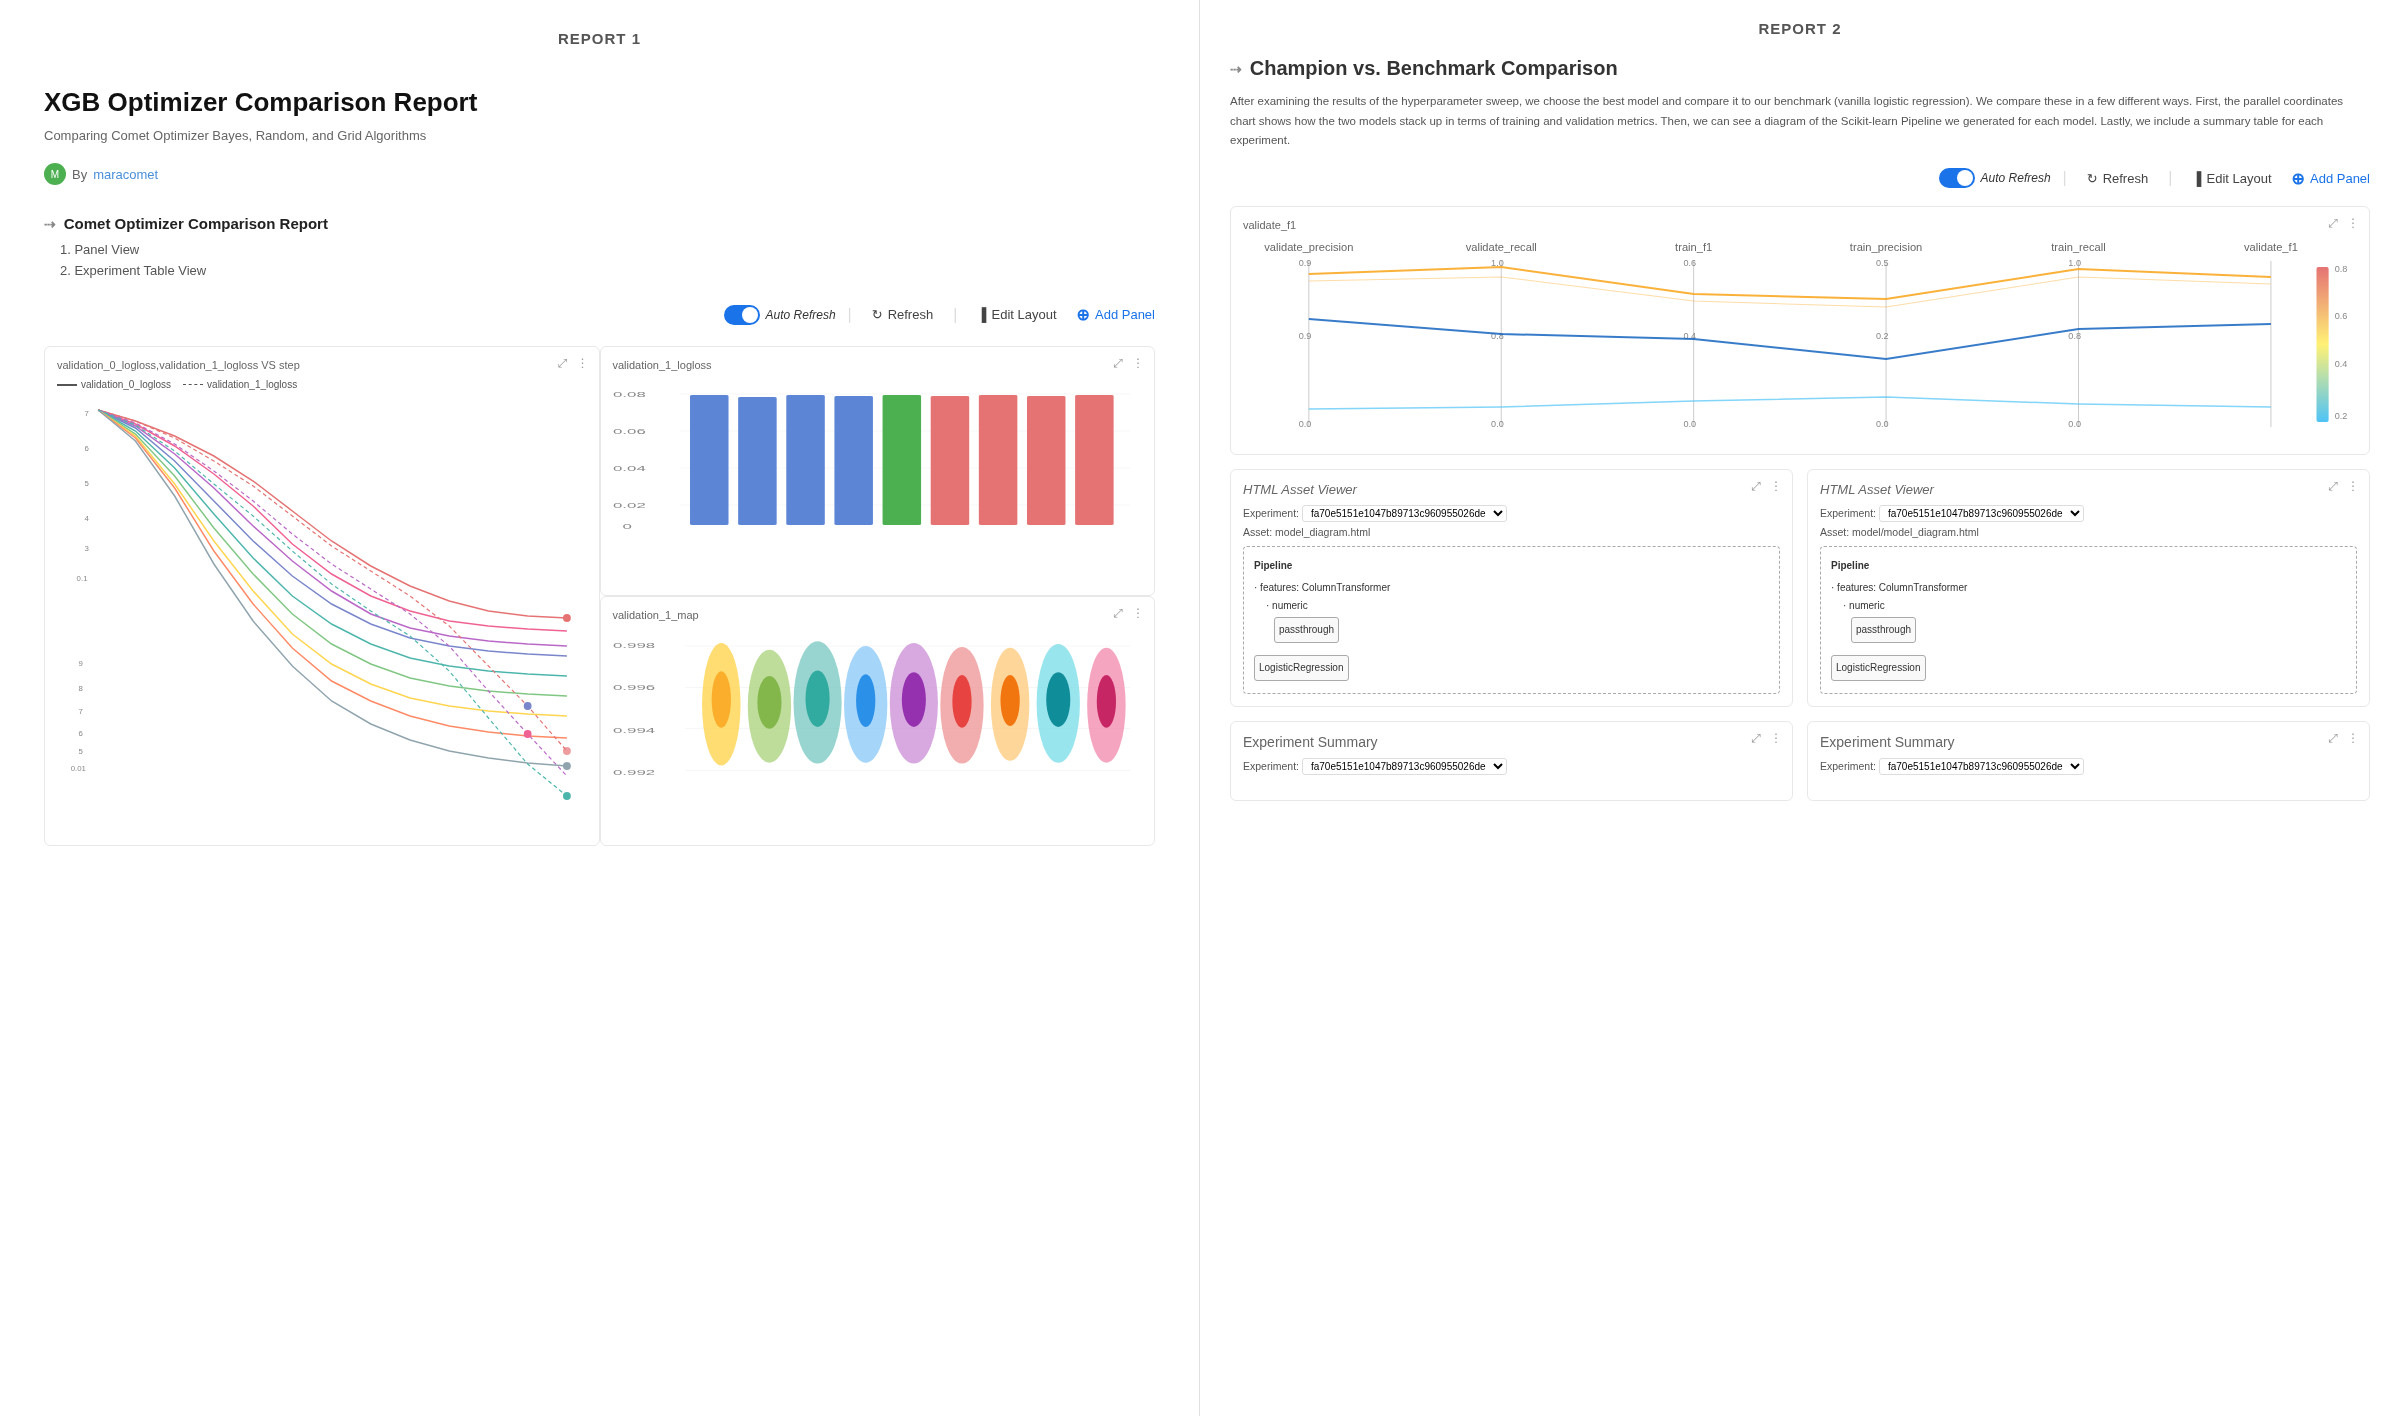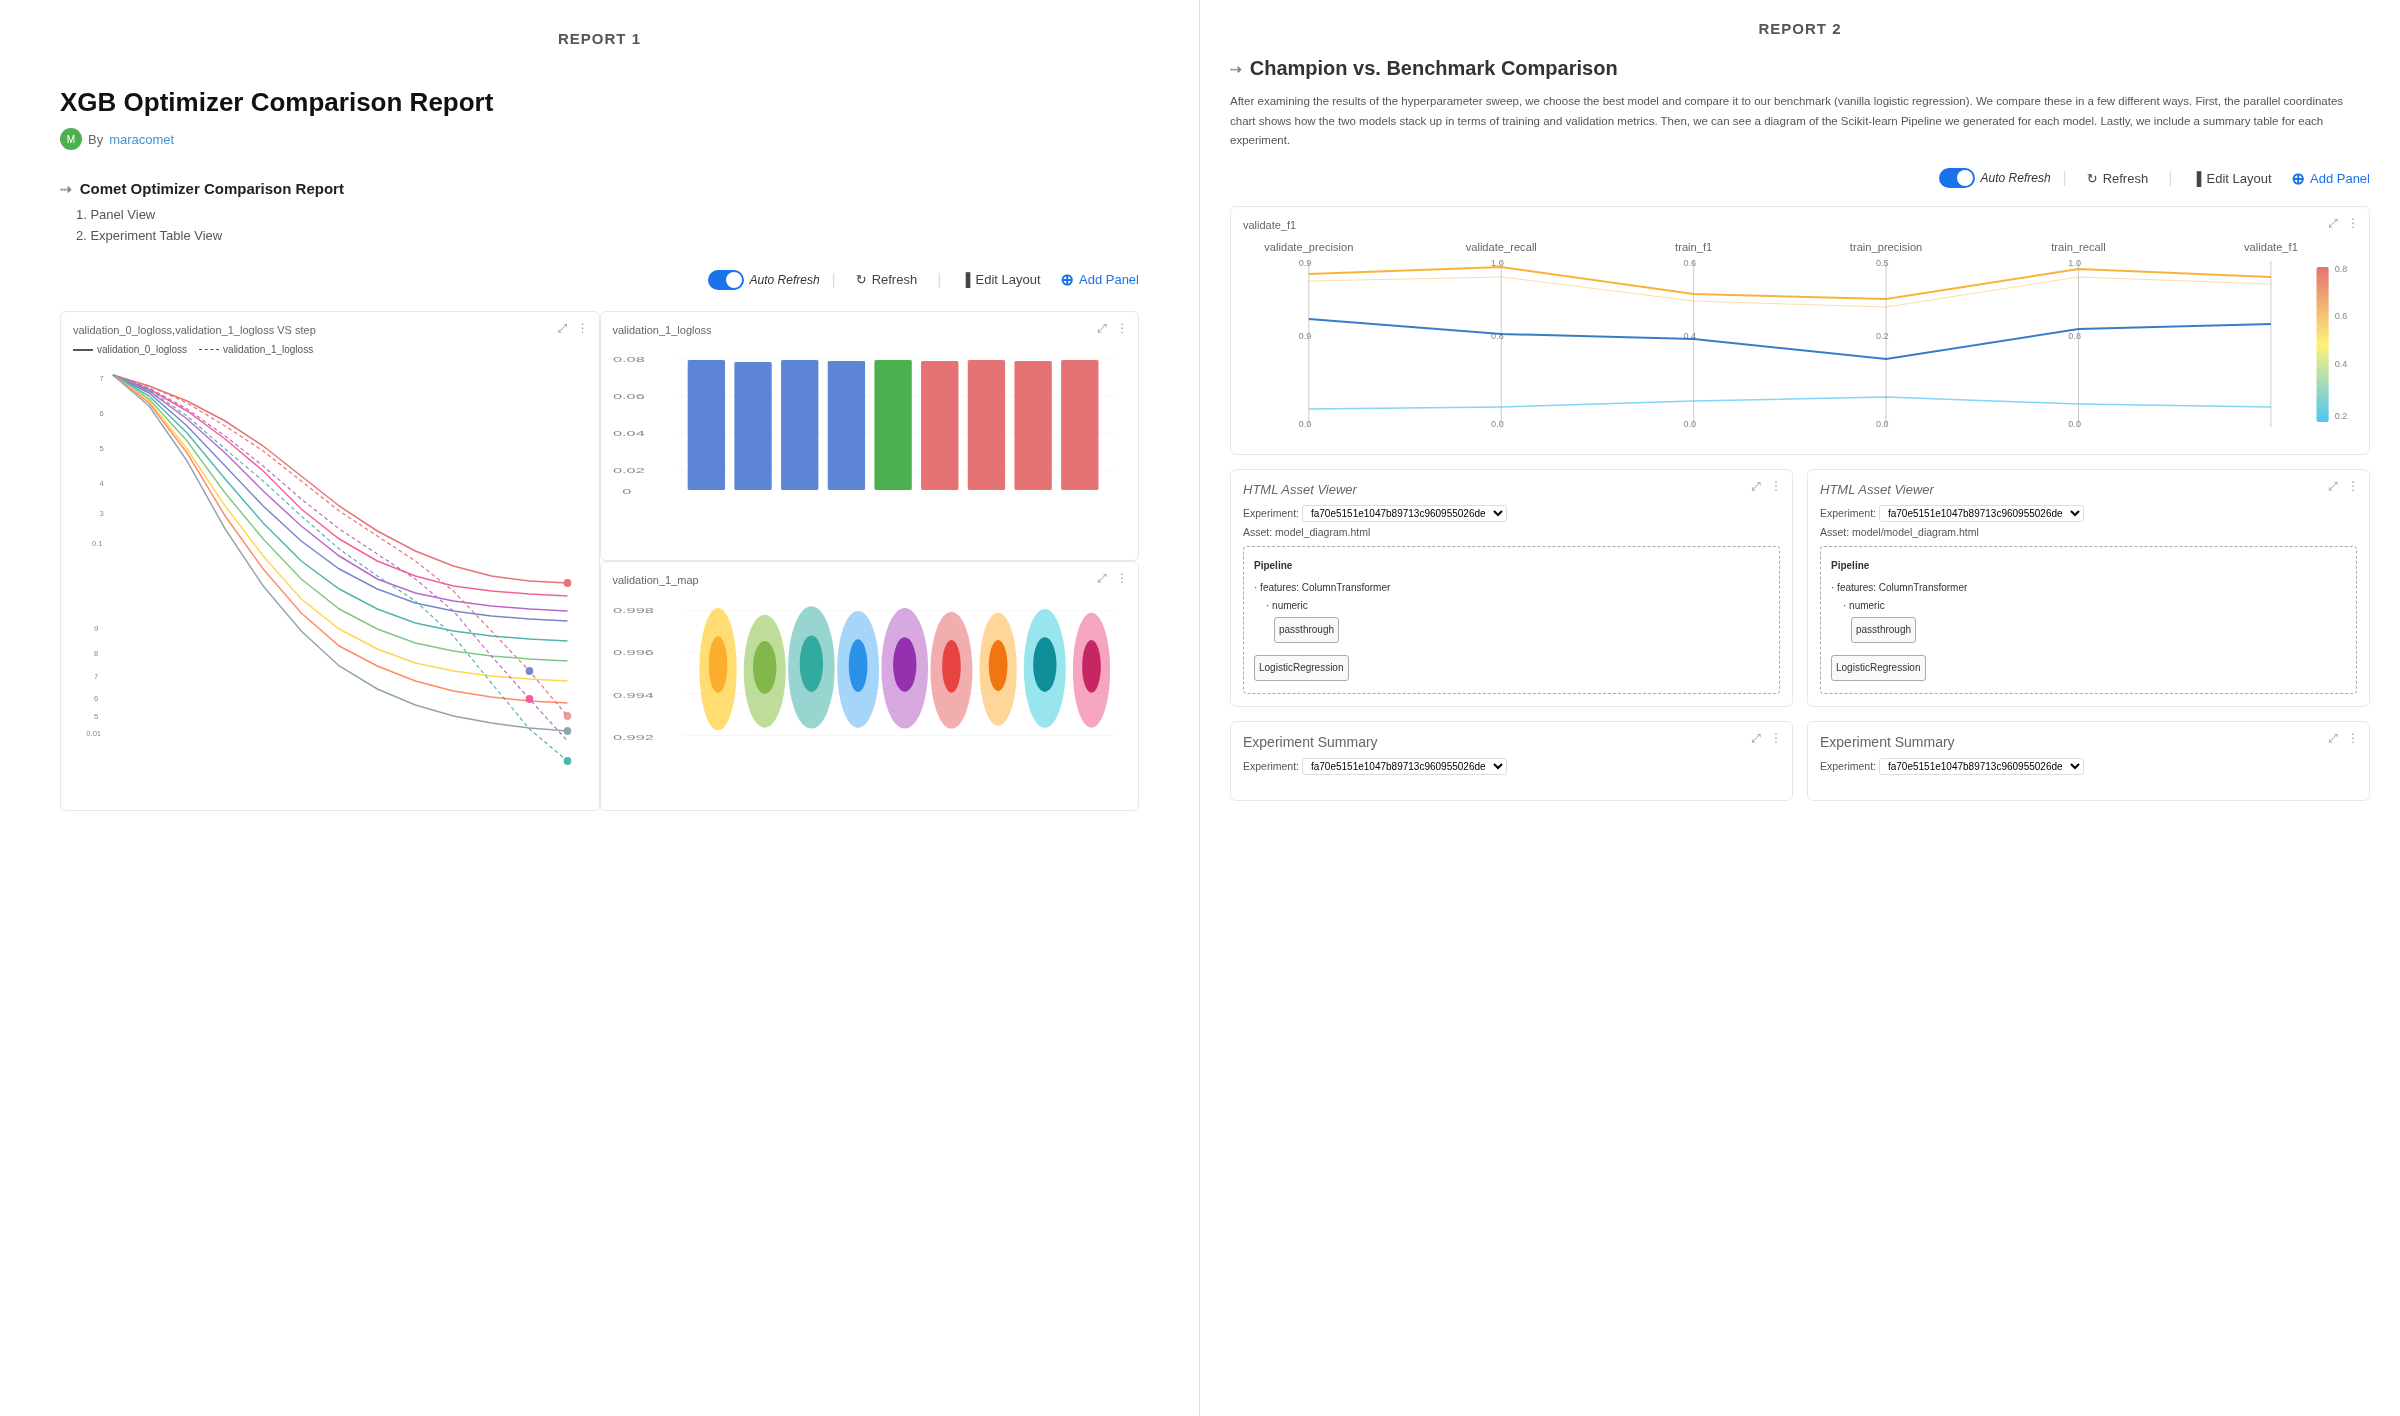--- a/index.html
+++ b/index.html
@@ -1,21 +1,21 @@
 <!DOCTYPE html>
 <html><head>
   <meta charset="utf-8">
   <style>
     * { box-sizing: border-box; margin: 0; padding: 0; }
     body { font-family: -apple-system, BlinkMacSystemFont, 'Segoe UI', sans-serif; background: #fff; font-size: 12px; color: #333; }
 
     .main-container { display: flex; width: 2400px; min-height: 1416px; }
 
     
-    .left-panel { width: 1200px; border-right: 1px solid #e0e0e0; padding: 30px 60px; }
+    .left-panel { width: 1200px; border-right: 1px solid #e0e0e0; padding: 30px 44px; }
     .right-panel { width: 1200px; padding: 20px 30px; }
 
     .report-title-bar { text-align: center; font-size: 15px; font-weight: 600; letter-spacing: 1px; color: #555; margin-bottom: 30px; padding-bottom: 10px; }
 
     .report-heading { font-size: 26px; font-weight: 700; margin-bottom: 10px; color: #111; }
     .report-subheading { font-size: 13px; color: #666; margin-bottom: 20px; }
 
     .author-row { display: flex; align-items: center; gap: 6px; margin-bottom: 30px; font-size: 13px; color: #666; }
     .author-avatar { width: 22px; height: 22px; border-radius: 50%; background: #4caf50; display: inline-flex; align-items: center; justify-content: center; color: white; font-size: 10px; }
     .author-name { color: #4a90d9; font-weight: 500; }
@@ -86,20 +86,21 @@
   </style>
 </head>
 <body>
 
 <div class="main-container">
 
   <div class="left-panel">
     <div class="report-title-bar">REPORT 1</div>
 
     <div class="report-heading">XGB Optimizer Comparison Report</div>
+    <div class="report-subheading">Comparing Comet Optimizer Bayes, Random, and Grid Algorithms</div>
 
     <div class="author-row">
       <div class="author-avatar">M</div>
       <span>By</span>
       <span class="author-name">maracomet</span>
     </div>
 
     <div class="toc-section">
       <div class="toc-title">
         <span class="toc-icon">⇢</span>

